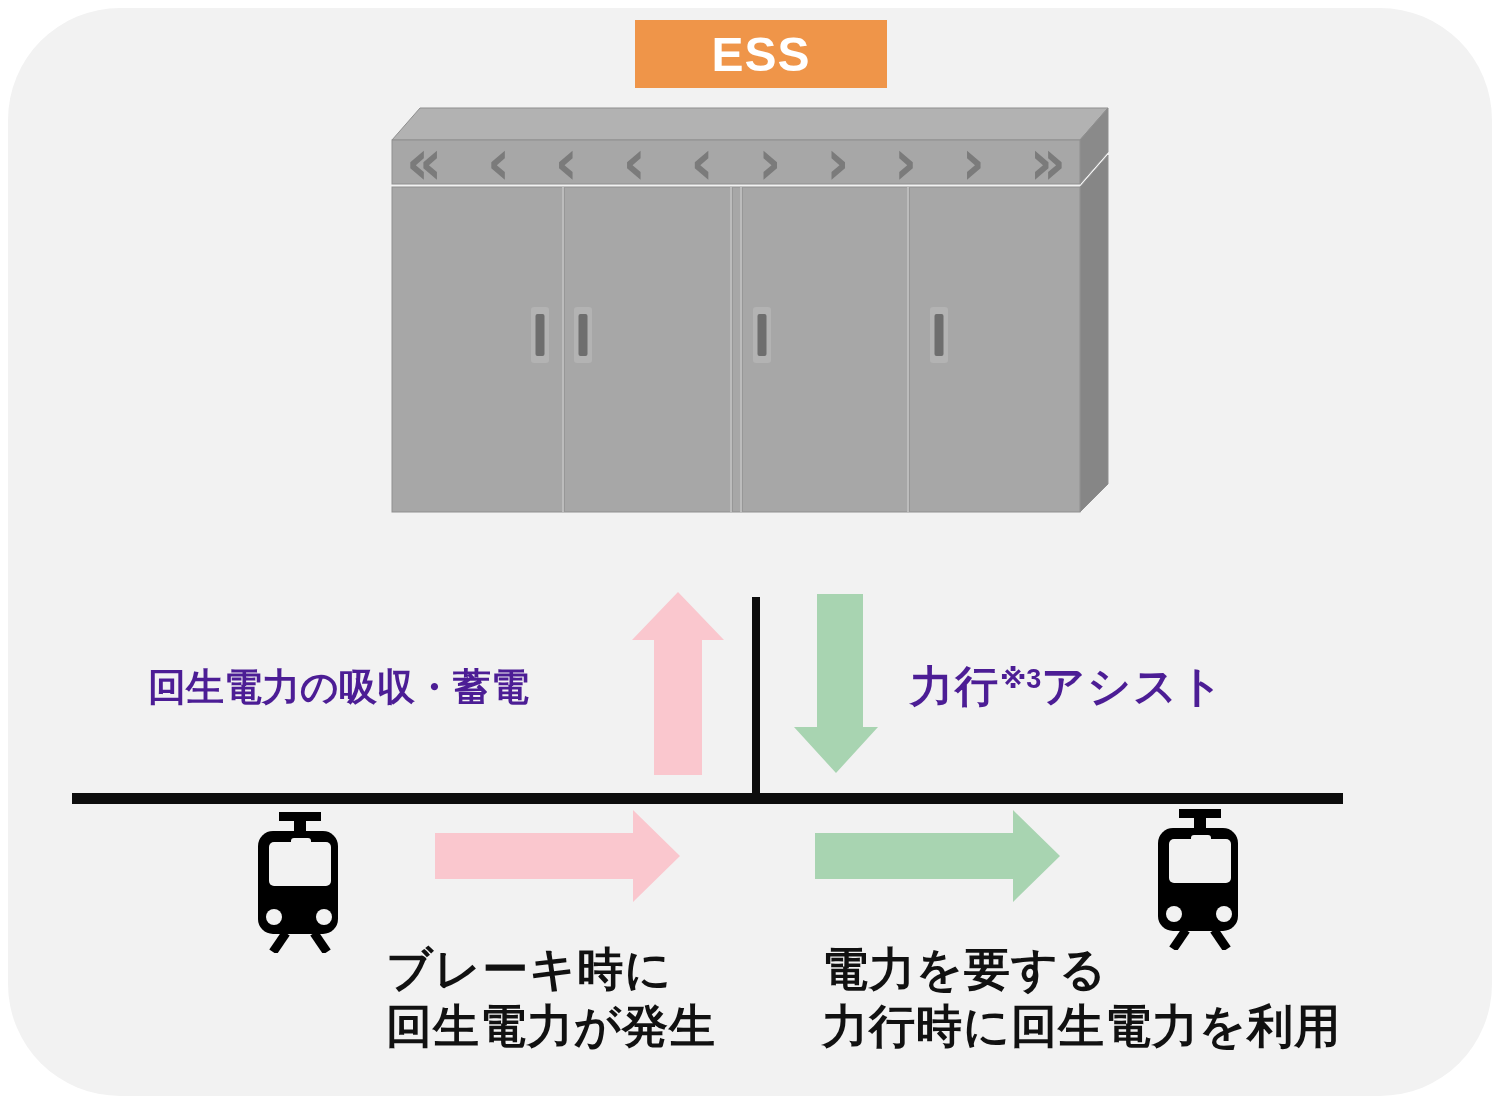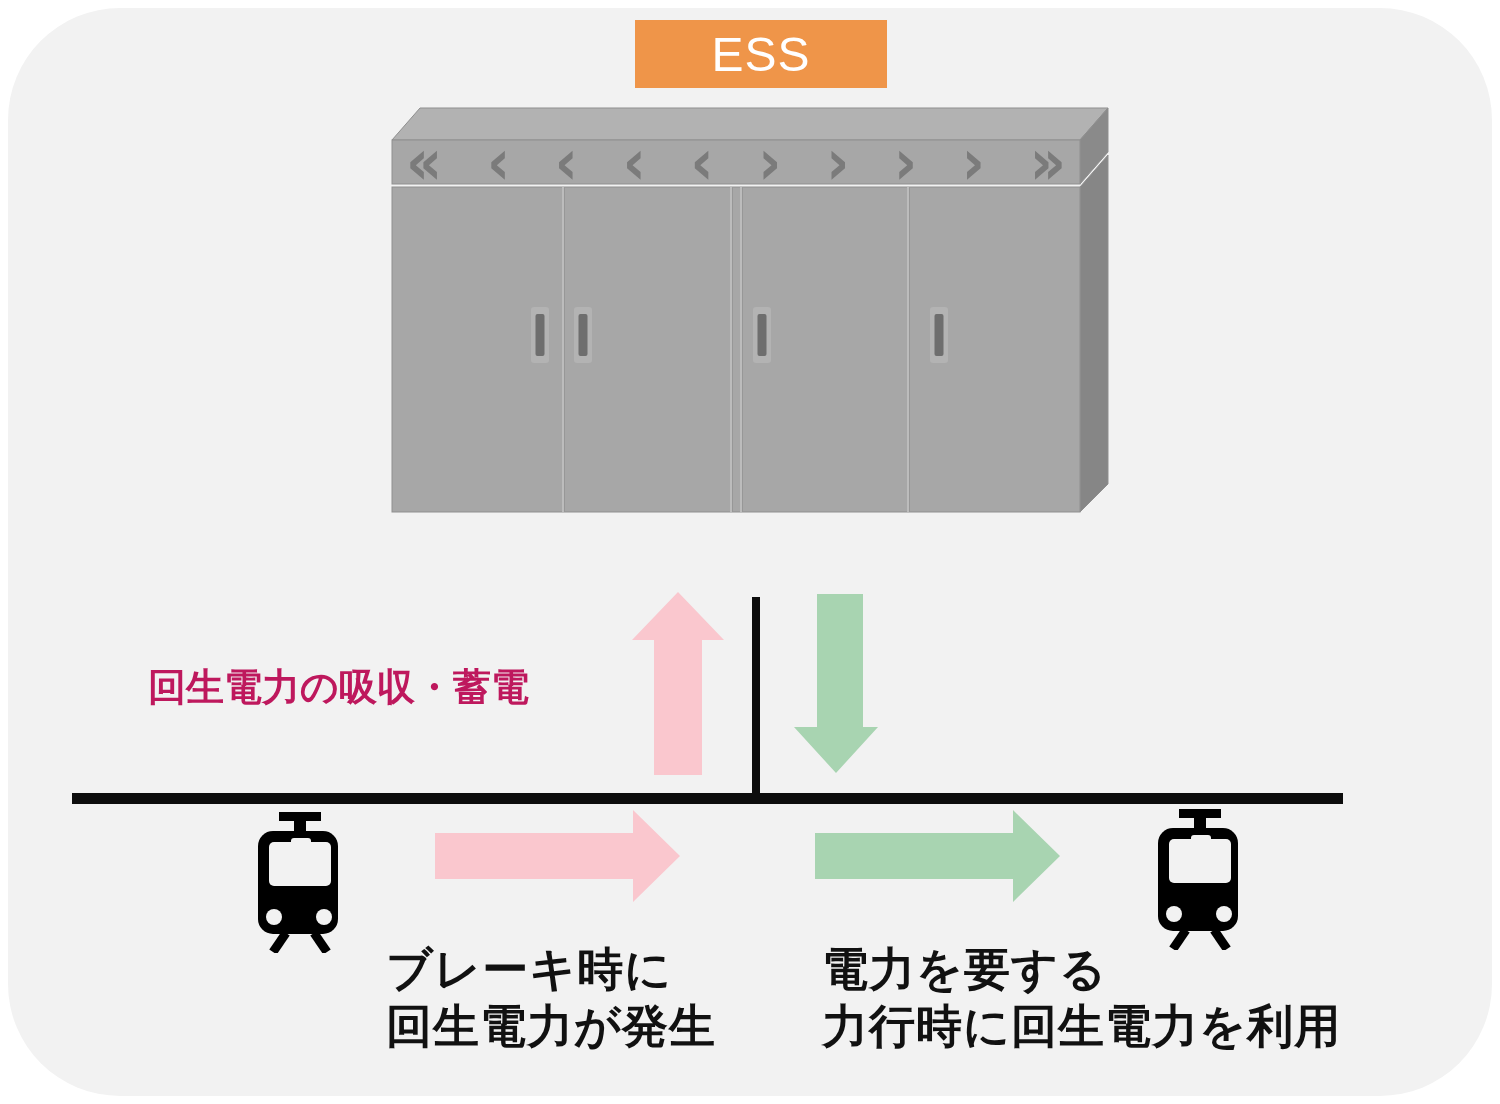--- a/index.html
+++ b/index.html
@@ -9,39 +9,39 @@
   }
   .panel{
     position:absolute;left:8px;top:8px;width:1484px;height:1088px;
     background:#f2f2f2;border-radius:112px;
   }
   
   .ess-box{
     position:absolute;left:635px;top:20px;width:252px;height:68px;
     background:#ef9549;display:flex;align-items:center;justify-content:center;
   }
-  .ess-box .ess-text{color:#ffffff;font-size:48px;font-weight:400;letter-spacing:1px;}
+  .ess-box .ess-text{color:#ffffff;font-size:48px;font-weight:700;letter-spacing:1px;}
   
   .cabinet{position:absolute;left:388px;top:103px;width:726px;height:414px;}
   
   .chevron-row{
     position:absolute;left:398px;top:140px;width:676px;height:44px;
     display:flex;justify-content:space-between;align-items:center;
     padding:0 8px;box-sizing:border-box;color:#7b7b7b;
     font-size:56px;font-weight:600;line-height:44px;overflow:visible;
     font-family:"DejaVu Sans",sans-serif;
   }
   .chevron-row span{display:block;transform:scaleY(1.15);}
   
   .h-line{position:absolute;left:72px;top:793px;width:1271px;height:11px;background:#0d0d0d;}
   .v-line{position:absolute;left:752px;top:597px;width:8px;height:207px;background:#0d0d0d;}
   
   .arrow{position:absolute;}
   
-  .red-label{position:absolute;color:#be185d;font-weight:bold;white-space:nowrap;}
+  .red-label{position:absolute;color:#4c1d95;font-weight:bold;white-space:nowrap;}
   .label-store{left:148px;top:662px;font-size:38px;}
   .label-assist{left:910px;top:658px;font-size:43px;letter-spacing:2px;}
   .label-assist .sup{font-size:27px;position:relative;top:-13px;letter-spacing:0;}
   .caption{
     position:absolute;color:#111111;font-weight:bold;font-size:46px;
     line-height:57px;letter-spacing:1px;white-space:nowrap;
   }
   .caption-left{left:386px;top:941px;}
   .caption-right{left:822px;top:941px;}
   .train{position:absolute;width:90px;height:142px;}
@@ -108,20 +108,21 @@
 
   <svg class="arrow" style="left:632px;top:592px;" width="92" height="183" viewBox="0 0 92 183" aria-hidden="true">
     <polygon points="46,0 92,48 70,48 70,183 22,183 22,48 0,48" fill="#fac7ce"></polygon>
   </svg>
 
   <svg class="arrow" style="left:792px;top:594px;" width="88" height="180" viewBox="0 0 88 180" aria-hidden="true">
     <polygon points="25,0 71,0 71,133 86,133 44,179 2,133 25,133" fill="#a8d4b1"></polygon>
   </svg>
 
   <div class="red-label label-store">回生電力の吸収・蓄電</div>
+  <div class="red-label label-assist"><span>力行</span><span class="sup">※3</span><span>アシスト</span></div>
 
   <svg class="train train-left" viewBox="0 0 90 142" aria-hidden="true">
     <rect x="24" y="1" width="42" height="9" fill="#000"></rect>
     <rect x="39" y="9" width="12" height="14" fill="#000"></rect>
     <rect x="3" y="20" width="80" height="103" rx="15" fill="#000"></rect>
     <rect x="14" y="31" width="62" height="44" rx="5" fill="#f2f2f2"></rect>
     <rect x="36" y="27" width="20" height="10" rx="3" fill="#f2f2f2"></rect>
     <circle cx="19" cy="106" r="8" fill="#f2f2f2"></circle>
     <circle cx="69" cy="106" r="8" fill="#f2f2f2"></circle>
     <line x1="31" y1="122" x2="18" y2="141" stroke="#000" stroke-width="9"></line>

